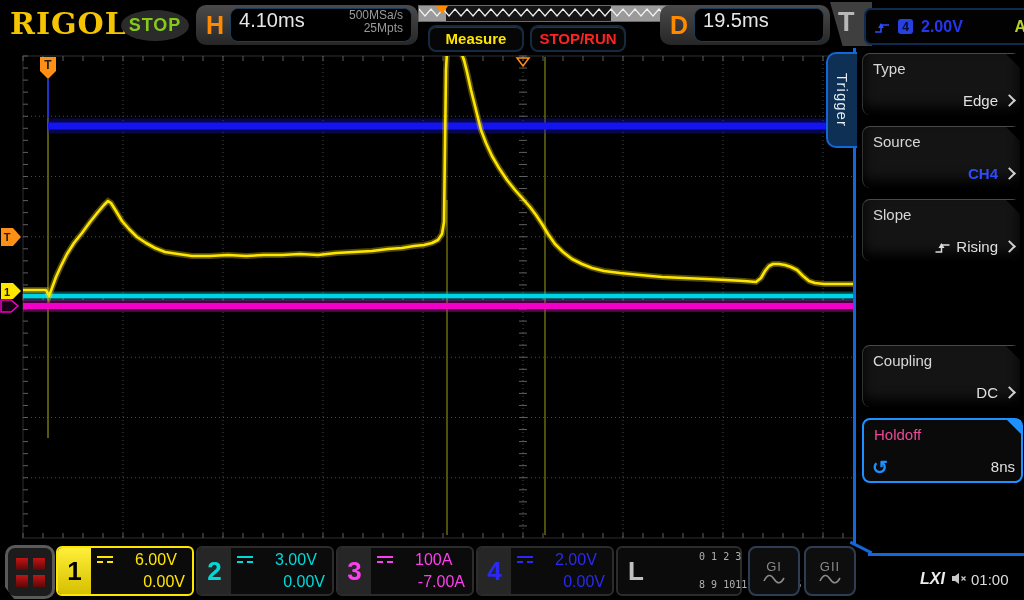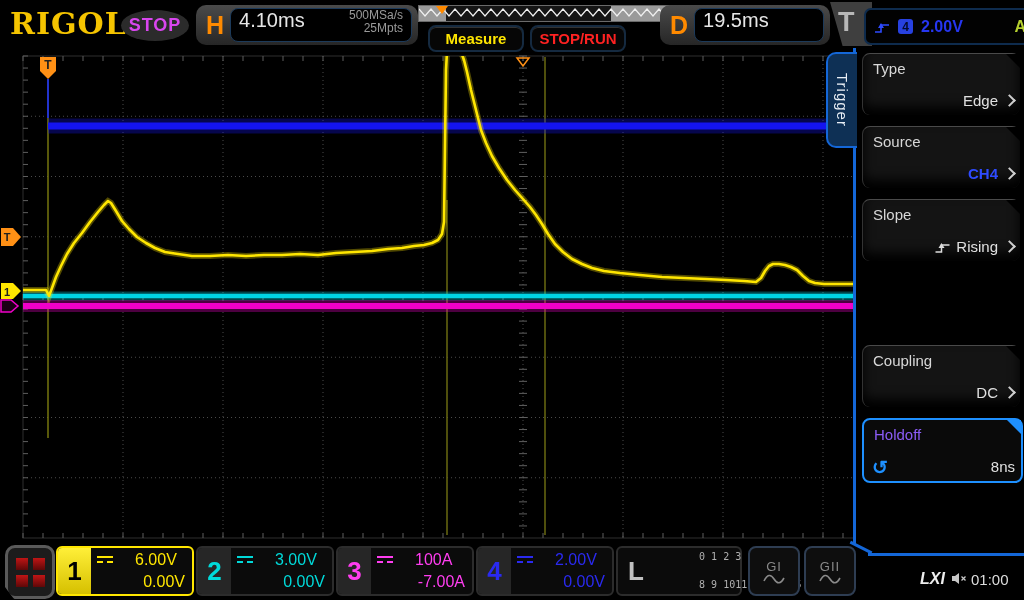--- a/index.html
+++ b/index.html
@@ -4,21 +4,21 @@
 <style>
   html,body{margin:0;padding:0;background:#000;}
   .screen{position:relative;width:1024px;height:600px;background:#000;overflow:hidden;
           font-family:"Liberation Sans",sans-serif;-webkit-font-smoothing:antialiased;}
   .abs{position:absolute;}
 
   
   .logo{left:10px;top:6px;font-family:"DejaVu Serif",serif;font-weight:bold;font-size:30px;
         color:#f5c400;letter-spacing:1px;}
   .stop-badge{left:121px;top:10px;width:68px;height:31px;background:#2b2b2b;border-radius:50%;
-        display:flex;align-items:center;justify-content:center;color:#d946ef;font-weight:bold;
+        display:flex;align-items:center;justify-content:center;color:#84cc16;font-weight:bold;
         font-size:18px;letter-spacing:1px;}
   .hgroup{left:196px;top:5px;width:222px;height:40px;background:linear-gradient(#4a4a4a,#262626);
         border-radius:10px;display:flex;align-items:center;}
   .hgroup .big-letter,.dgroup .big-letter{color:#ff8a00;font-weight:bold;font-size:25px;margin:0 6px 0 10px;}
   .ibox{background:#000;border:1px solid #1c3a5a;border-radius:8px;height:32px;display:flex;
         align-items:flex-start;flex:1;margin-right:6px;padding:0 8px;}
   .tb-main{color:#e6e6e6;font-size:20px;flex:1;}
   .tb-side{text-align:right;color:#9a9a9a;font-size:12px;line-height:13px;}
   .dgroup{left:660px;top:5px;width:170px;height:40px;background:linear-gradient(#4a4a4a,#262626);
         border-radius:10px;display:flex;align-items:center;}
@@ -457,21 +457,21 @@
 
   <div class="abs mi" style="top:345px;">
     <div class="mi-label">Coupling</div>
     <div class="mi-valrow">
         <span>DC</span>
       <span class="chev"></span>
       </div>
   </div>
 
   <div class="abs mi mi-hl" style="top:418px;">
-    <div class="mi-label" style="color:#8b5cf6;">Holdoff</div>
+    <div class="mi-label" style="color:#ec4899;">Holdoff</div>
     <div class="holdoff-icon">↺</div>
     <div class="mi-valrow">
         <span>8ns</span>
       </div>
   </div>
 
 
   <div class="abs bottombar">
     <div class="abs menu-btn">
       <i></i>

